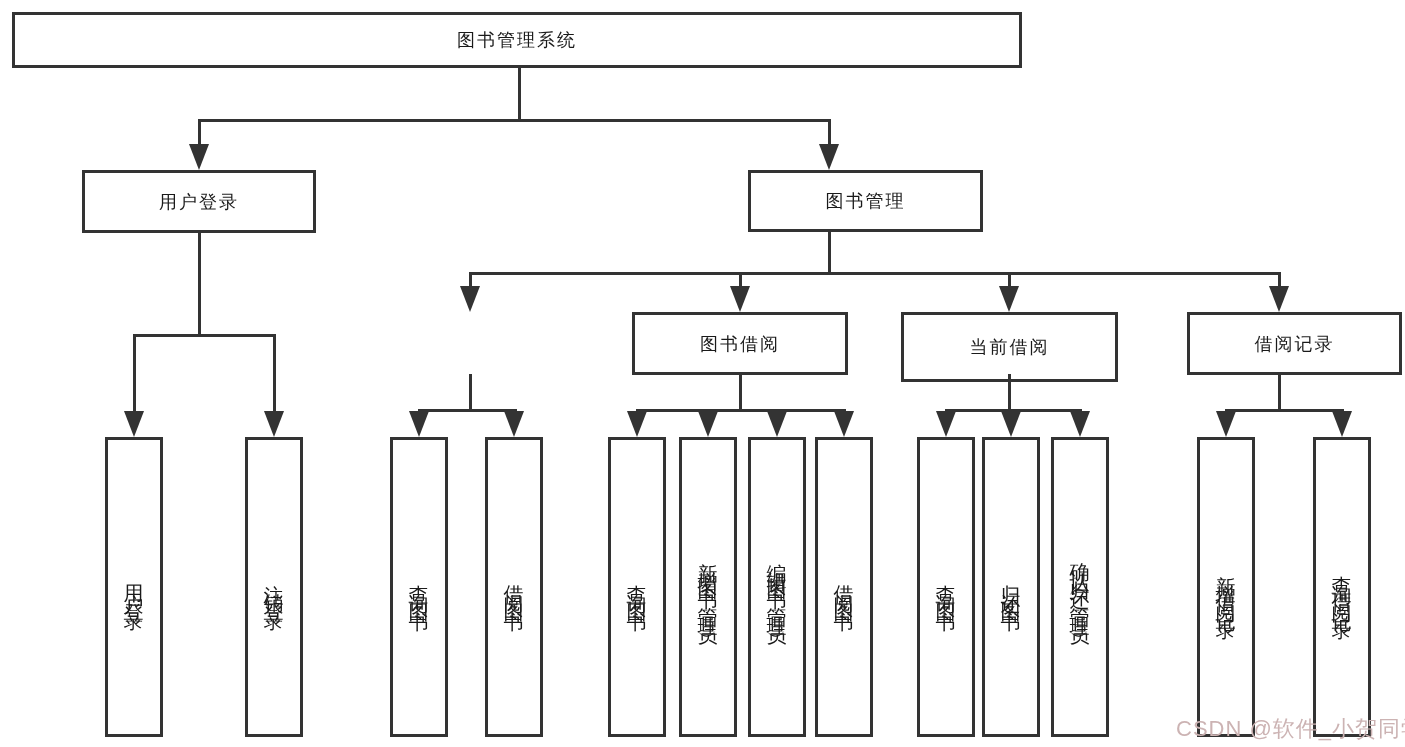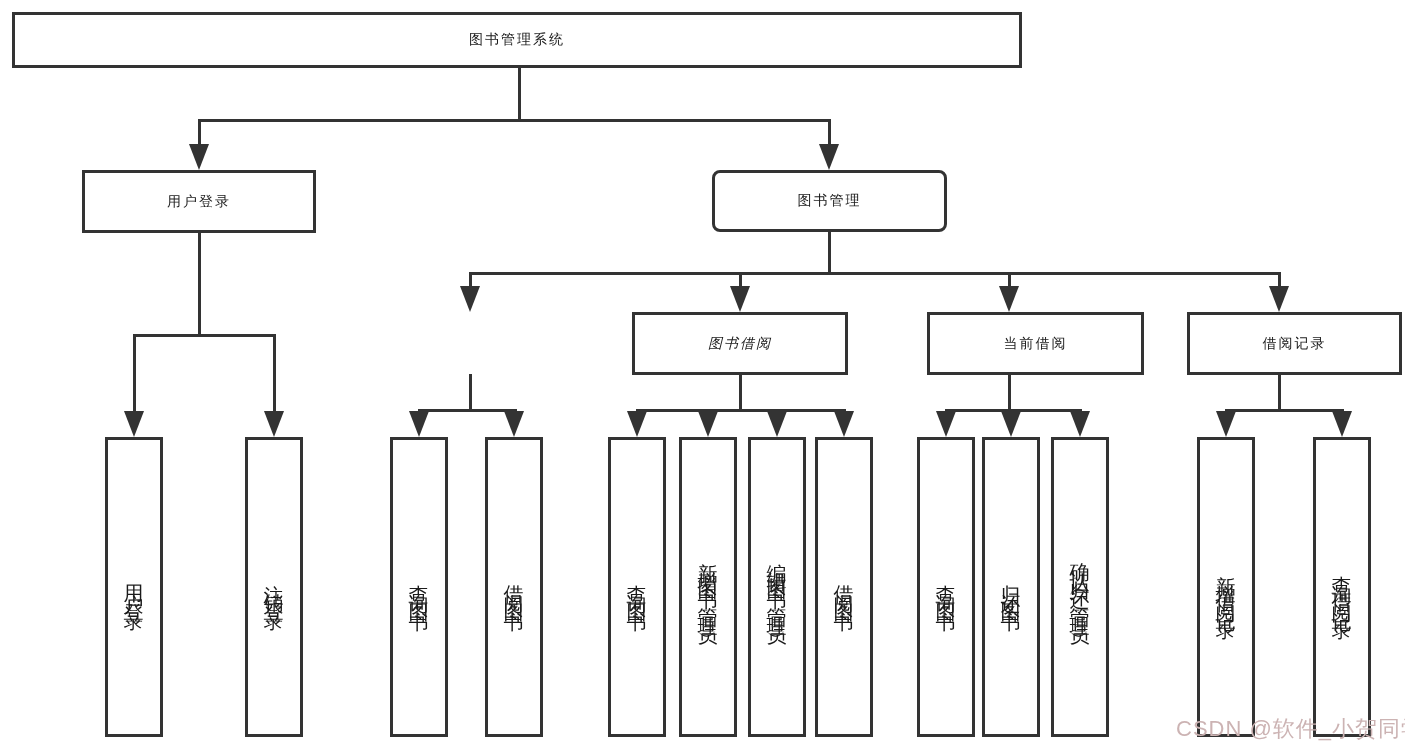--- a/index.html
+++ b/index.html
@@ -18,21 +18,21 @@
   
   .hbox {
     position: absolute;
     box-sizing: border-box;
     border: 3px solid #333333;
     background: #ffffff;
     display: flex;
     align-items: center;
     justify-content: center;
     color: #1a1a1a;
-    font-size: 14px;
+    font-size: 18px;
     letter-spacing: 2px;
   }
   
   .vbox {
     position: absolute;
     box-sizing: border-box;
     width: 58px;
     height: 300px;
     top: 437px;
     border: 3px solid #333333;
@@ -81,21 +81,21 @@
   <div class="vline" style="left:518px; top:68px;  height:54px;"></div>
   <div class="hline" style="left:198px; top:119px; width:633px;"></div>
   <div class="vline" style="left:198px; top:119px; height:27px;"></div>
   <div class="vline" style="left:828px; top:119px; height:27px;"></div>
   <div class="arrow" style="left:189px; top:144px;"></div>
   <div class="arrow" style="left:819px; top:144px;"></div>
 
   <div class="hbox" style="left:82px; top:170px; width:234px; height:63px;">
     <span>用户登录</span>
   </div>
-  <div class="hbox" style="left:712px; top:170px; width:235px; height:62px;border-radius:8px;">
+  <div class="hbox" style="left:748px; top:170px; width:235px; height:62px;">
     <span>图书管理</span>
   </div>
 
   <div class="vline" style="left:198px; top:233px; height:104px;"></div>
   <div class="hline" style="left:133px; top:334px; width:143px;"></div>
   <div class="vline" style="left:133px; top:334px; height:78px;"></div>
   <div class="vline" style="left:273px; top:334px; height:78px;"></div>
   <div class="arrow" style="left:124px; top:411px;"></div>
   <div class="arrow" style="left:264px; top:411px;"></div>
 
@@ -103,24 +103,24 @@
   <div class="hline" style="left:469px;  top:272px; width:812px;"></div>
   <div class="vline" style="left:469px;  top:272px; height:16px;"></div>
   <div class="vline" style="left:739px;  top:272px; height:16px;"></div>
   <div class="vline" style="left:1008px; top:272px; height:16px;"></div>
   <div class="vline" style="left:1278px; top:272px; height:16px;"></div>
   <div class="arrow" style="left:460px;  top:286px;"></div>
   <div class="arrow" style="left:730px;  top:286px;"></div>
   <div class="arrow" style="left:999px;  top:286px;"></div>
   <div class="arrow" style="left:1269px; top:286px;"></div>
 
-  <div class="hbox" style="left:632px; top:312px; width:216px; height:63px;font-style:italic;">
+  <div class="hbox" style="left:632px; top:312px; width:216px; height:63px;">
     <span>图书借阅</span>
   </div>
-  <div class="hbox" style="left:927px; top:312px; width:217px; height:63px;text-align:center;">
+  <div class="hbox" style="left:901px; top:312px; width:217px; height:70px;text-align:center;">
     <span>当前借阅</span>
   </div>
   <div class="hbox" style="left:1171px; top:312px; width:215px; height:63px;margin-left:16px;">
     <span>借阅记录</span>
   </div>
 
   <div class="vline" style="left:469px; top:374px; height:38px;"></div>
   <div class="hline" style="left:418px; top:409px; width:99px;"></div>
   <div class="arrow" style="left:409px; top:411px;"></div>
   <div class="arrow" style="left:504px; top:411px;"></div>

